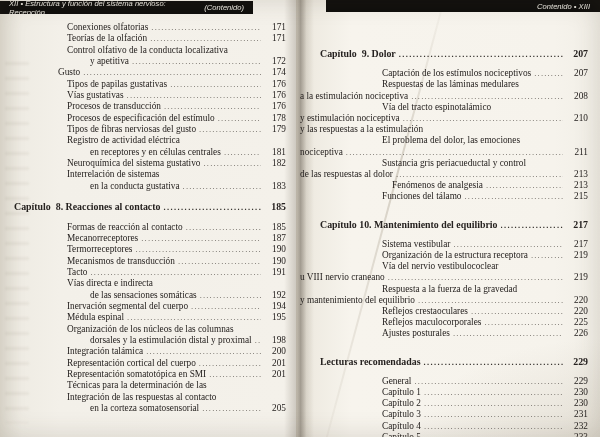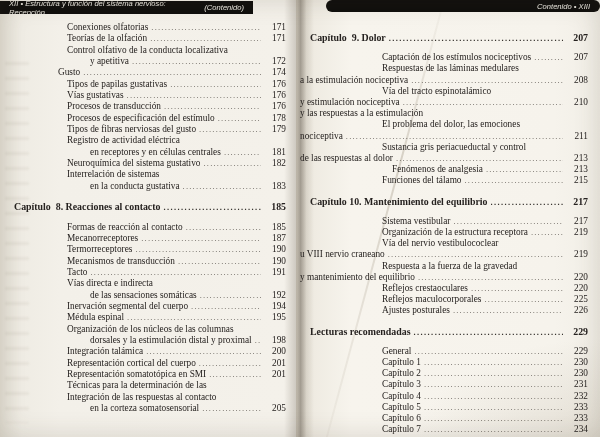--- a/index.html
+++ b/index.html
@@ -41,21 +41,21 @@
     pointer-events:none;
   }
 
   
   .bar{
     position:absolute;background:#0f0e0c;color:#efece4;
     font-family:"Liberation Sans", sans-serif;font-style:italic;
     font-size:7.6px;display:flex;align-items:center;box-sizing:border-box;
   }
   .bar-left{left:0;top:1px;width:253px;height:13px;justify-content:space-between;padding:0 9px;}
-  .bar-right{left:326px;top:0;width:274px;height:12px;justify-content:flex-end;padding:0 10px;border-radius:6px;}
+  .bar-right{left:326px;top:0;width:274px;height:12px;justify-content:flex-end;padding:0 10px;}
 
   
   .toc{position:absolute;box-sizing:border-box;color:#262220;}
   .toc-left{left:0;top:14px;width:296px;padding:8px 10px 0 0;font-size:9.3px;}
   .toc-left .row{line-height:11.35px;}
   .toc-right{left:300px;top:12px;width:300px;padding:20px 12px 0 0;font-size:9.3px;}
   .toc-right .row{line-height:11.2px;}
 
   .row{display:flex;align-items:baseline;}
   .t{white-space:nowrap;}
@@ -70,21 +70,21 @@
   .lvl0 .leader{color:#2e2a26;}
   .lvl0 .leader::after{letter-spacing:1.4px;font-weight:bold;}
   .row:first-child{margin-top:0;}
 
   
   .toc-left .lvl0{padding-left:14px;}
   .toc-left .lvl1{padding-left:58px;}
   .toc-left .lvl2{padding-left:67px;}
   .toc-left .lvl3{padding-left:90px;}
   
-  .toc-right .lvl0{padding-left:10px;}
+  .toc-right .lvl0{padding-left:20px;margin-top:16px;}
   .toc-right .lvl2{padding-left:82px;}
   .toc-right .lvl2x{padding-left:92px;}
   .toc-right .lvl3{}
 
   
   .vignette{position:absolute;inset:0;pointer-events:none;
     box-shadow:inset 0 0 26px rgba(70,60,45,0.18);}
 </style>
 </head>
 <body>

